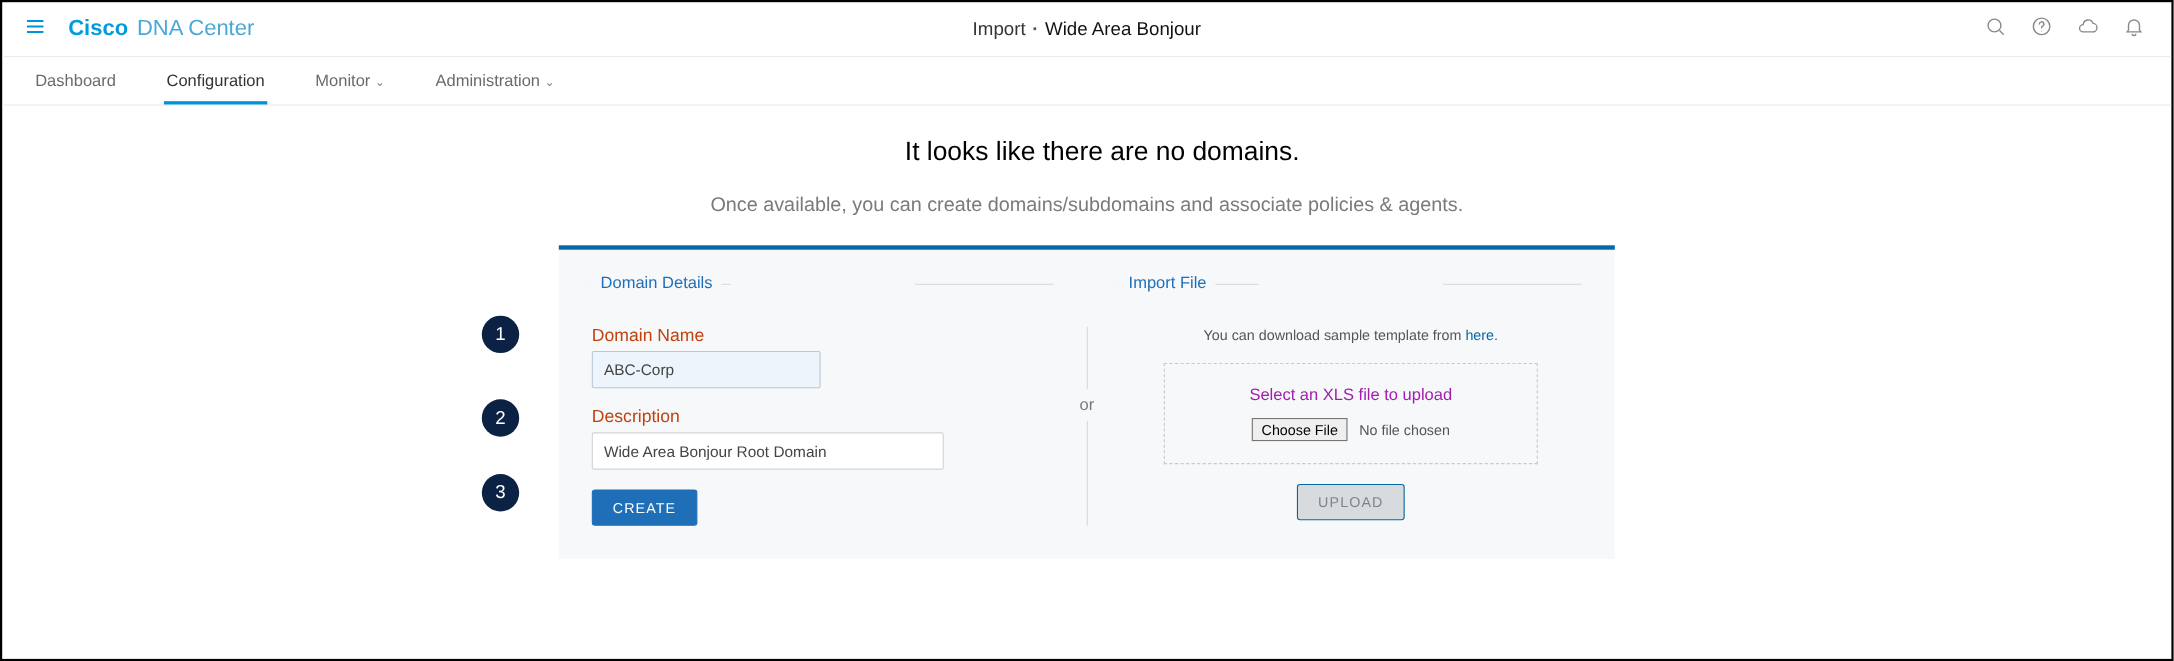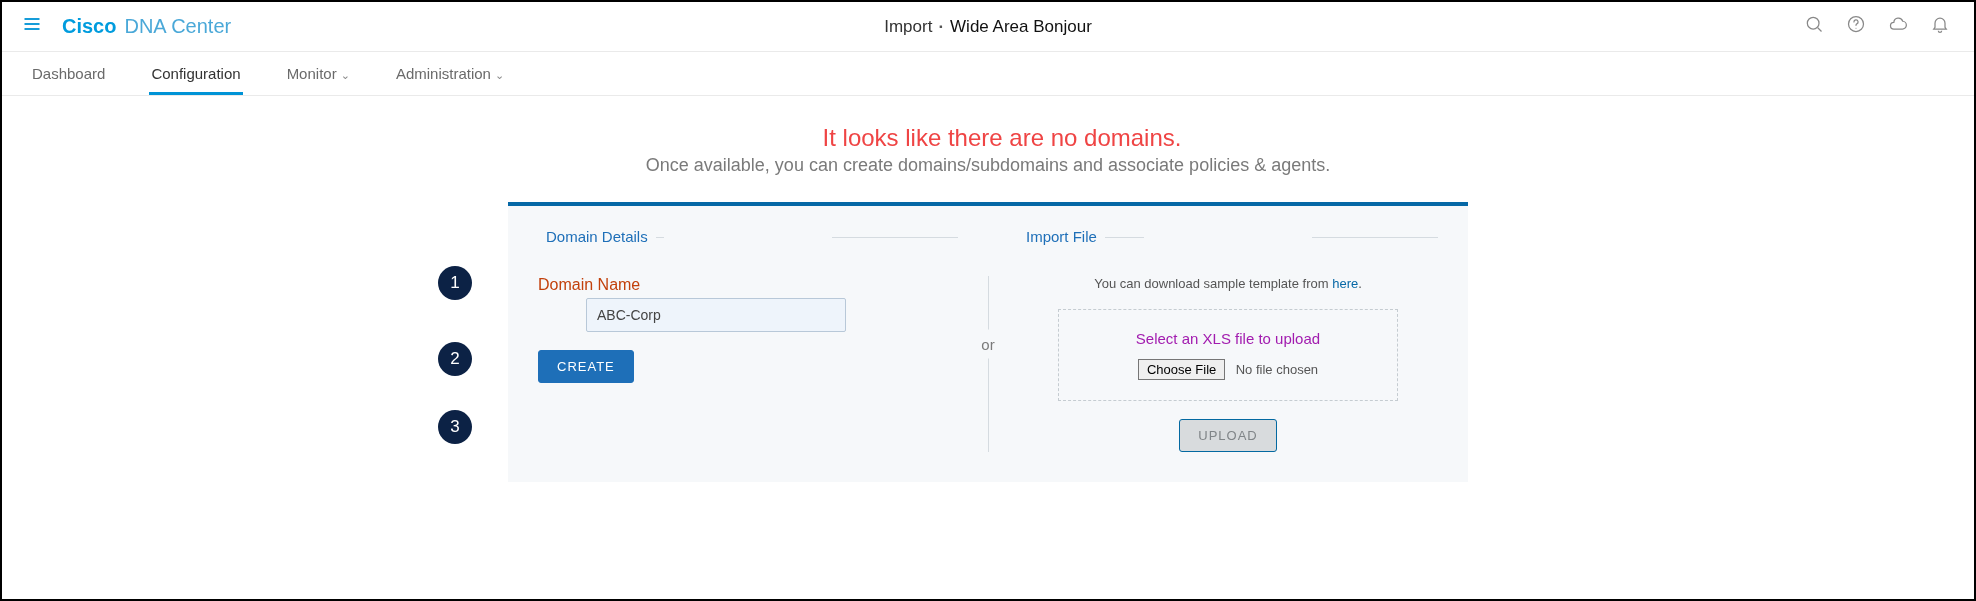--- a/index.html
+++ b/index.html
@@ -67,23 +67,23 @@
   }
   .tab .caret { margin-left: 4px; font-size: 11px; color: #888; }
 
   
   .main-wrap {
     padding: 28px 0 0 0;
     text-align: center;
   }
   .empty-heading {
     font-size: 24px;
-    color: #ef4444;
+    color: #000000;
     font-weight: 400;
-    margin-bottom: 3px;
+    margin-bottom: 24px;
     padding-left: 28px;
   }
   .empty-sub {
     font-size: 18px;
     color: #7a7a7a;
     margin-bottom: 26px;
   }
 
   
   .card {
@@ -133,21 +133,21 @@
   .field-label { font-size: 16px; color: #c2410c; margin-bottom: 4px; display: block; }
   .text-input {
     height: 34px;
     border: 1px solid #cfd5da;
     border-radius: 2px;
     padding: 0 10px;
     font-size: 14px;
     color: #444;
     background: #fff;
   }
-  .text-input.name { width: 260px; background: #eef4fb; border-color: #b8c8d8; margin-left: 48px;}
+  .text-input.name { width: 208px; background: #eef4fb; border-color: #b8c8d8;}
   .text-input.desc { width: 320px; }
   .field-block { margin-bottom: 18px; }
 
   .create-btn {
     background: #1e6fb8;
     color: #fff;
     border: 1px solid #1e6fb8;
     border-radius: 3px;
     padding: 8px 18px;
     font-size: 13px;
@@ -286,20 +286,24 @@
     <div class="col col-left">
       <div class="section-title-row">
         <span class="section-title">Domain Details</span>
       </div>
 
       <div class="field-block">
         <label class="field-label">Domain Name</label>
         <input class="text-input name" type="text" value="ABC-Corp" style="">
       </div>
 
+      <div class="field-block">
+        <label class="field-label">Description</label>
+        <input class="text-input desc" type="text" value="Wide Area Bonjour Root Domain" style="">
+      </div>
 
       <button class="create-btn">CREATE</button>
     </div>
 
     <div class="or-divider"></div>
     <div class="or-text">or</div>
 
     <div class="col col-right">
       <div class="section-title-row">
         <span class="section-title">Import File</span>

